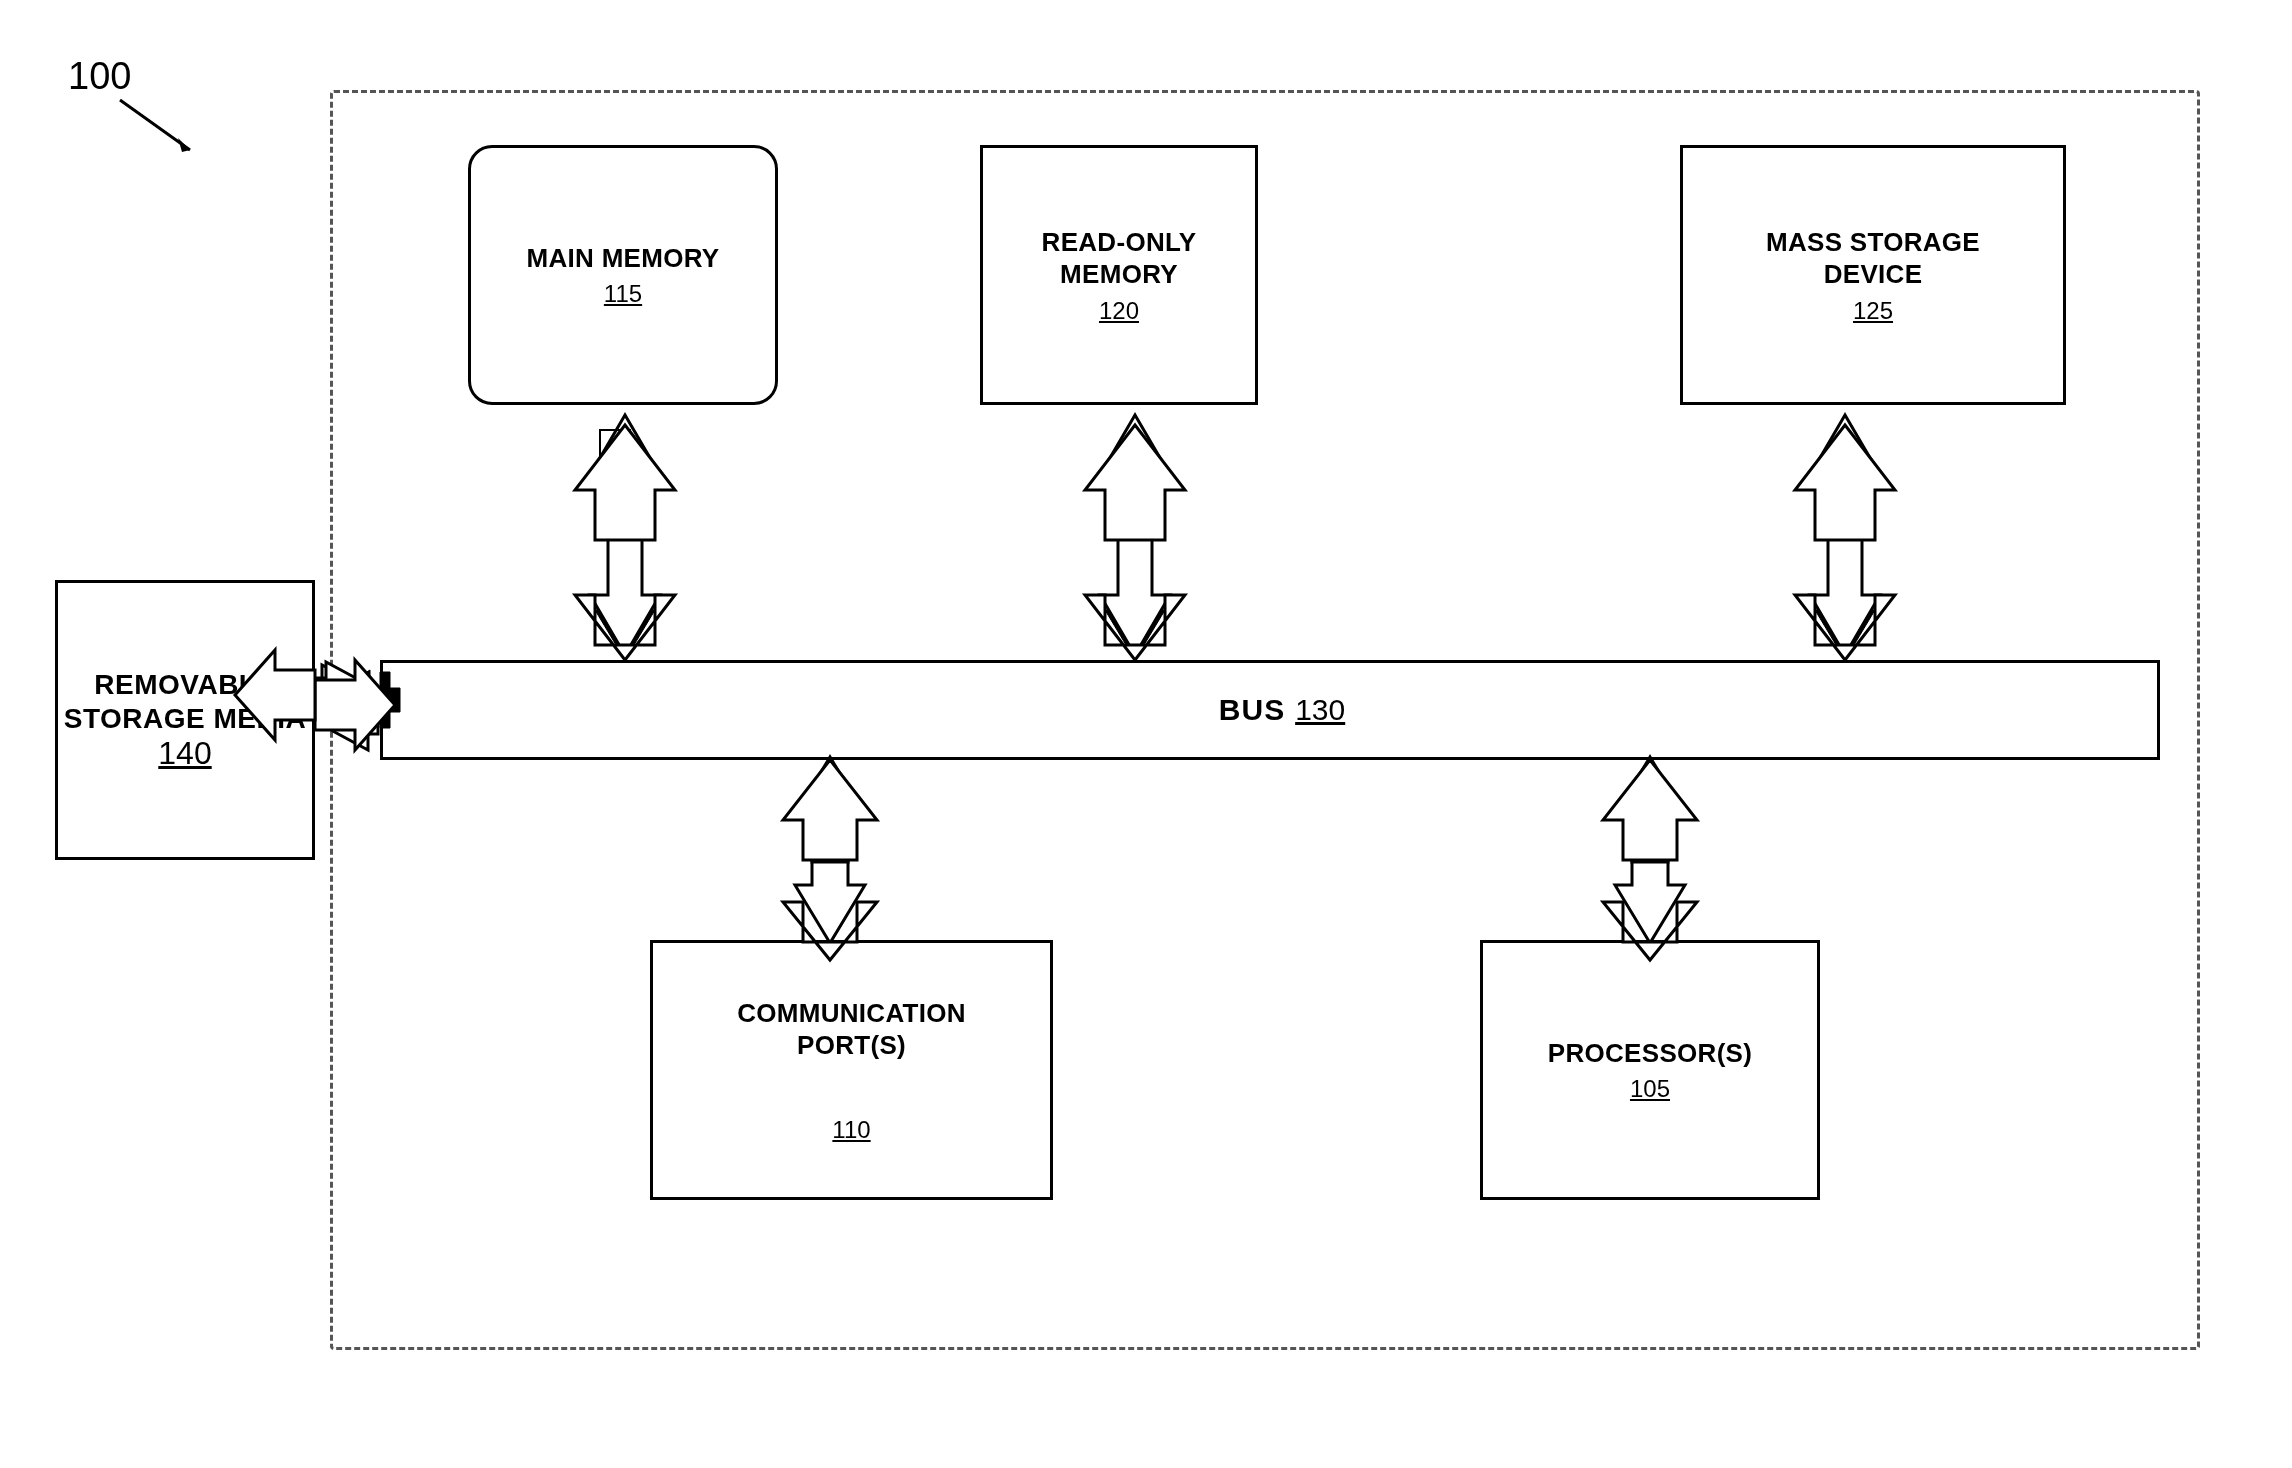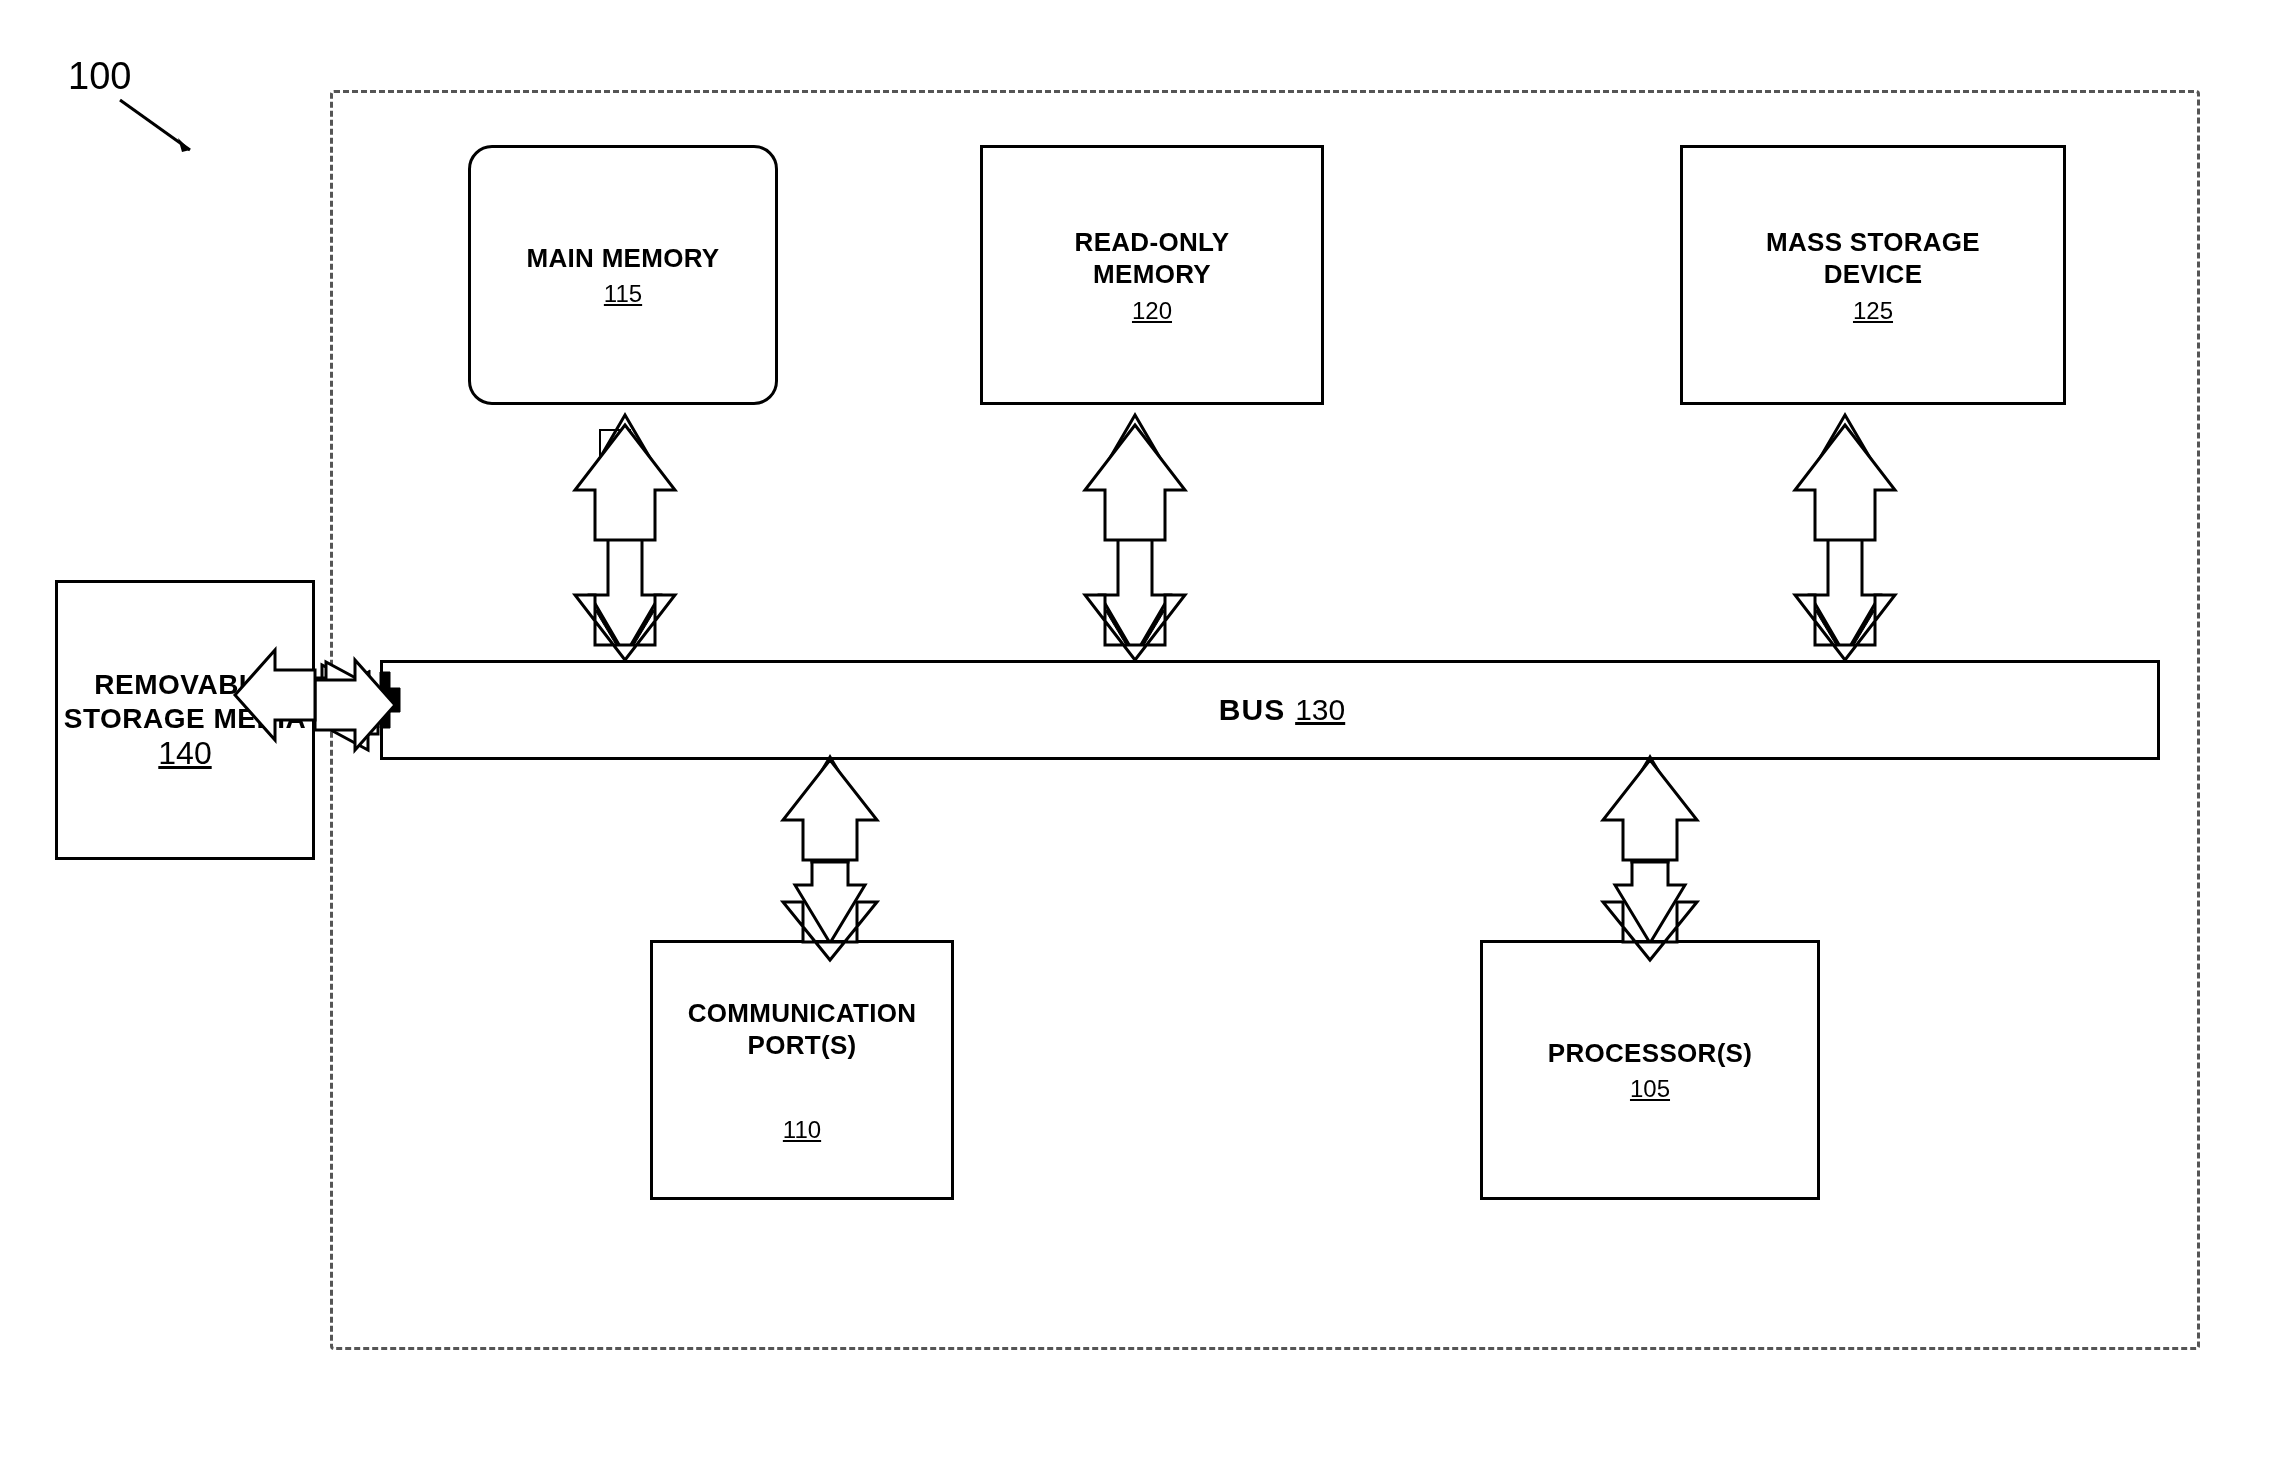--- a/index.html
+++ b/index.html
@@ -138,36 +138,36 @@
   <div class="removable-box">
     <span class="box-title">REMOVABLE<br>STORAGE MEDIA</span>
     <span class="box-number">140</span>
   </div>
 
   <div class="component-box" style="top: 145px; left: 468px; width: 310px; height: 260px; border-radius: 24px;">
     <span class="box-title">MAIN MEMORY</span>
     <span class="box-number">115</span>
   </div>
 
-  <div class="component-box" style="top: 145px; left: 980px; width: 344px; height: 260px;">
+  <div class="component-box" style="top: 145px; left: 980px; width: 278px; height: 260px;">
     <span class="box-title">READ-ONLY<br>MEMORY</span>
     <span class="box-number">120</span>
   </div>
 
   <div class="component-box" style="top: 145px; left: 1680px; width: 386px; height: 260px;">
     <span class="box-title">MASS STORAGE<br>DEVICE</span>
     <span class="box-number">125</span>
   </div>
 
   <div class="bus-bar">
     <span class="bus-label">BUS</span>
     <span class="bus-number">130</span>
   </div>
 
-  <div class="component-box" style="top: 940px; left: 650px; width: 304px; height: 260px; gap: 48px;">
+  <div class="component-box" style="top: 940px; left: 650px; width: 403px; height: 260px; gap: 48px;">
     <span class="box-title">COMMUNICATION<br>PORT(S)</span>
     <span class="box-number">110</span>
   </div>
 
   <div class="component-box" style="top: 940px; left: 1480px; width: 340px; height: 260px;">
     <span class="box-title">PROCESSOR(S)</span>
     <span class="box-number">105</span>
   </div>
 
   <svg class="svg-overlay">

